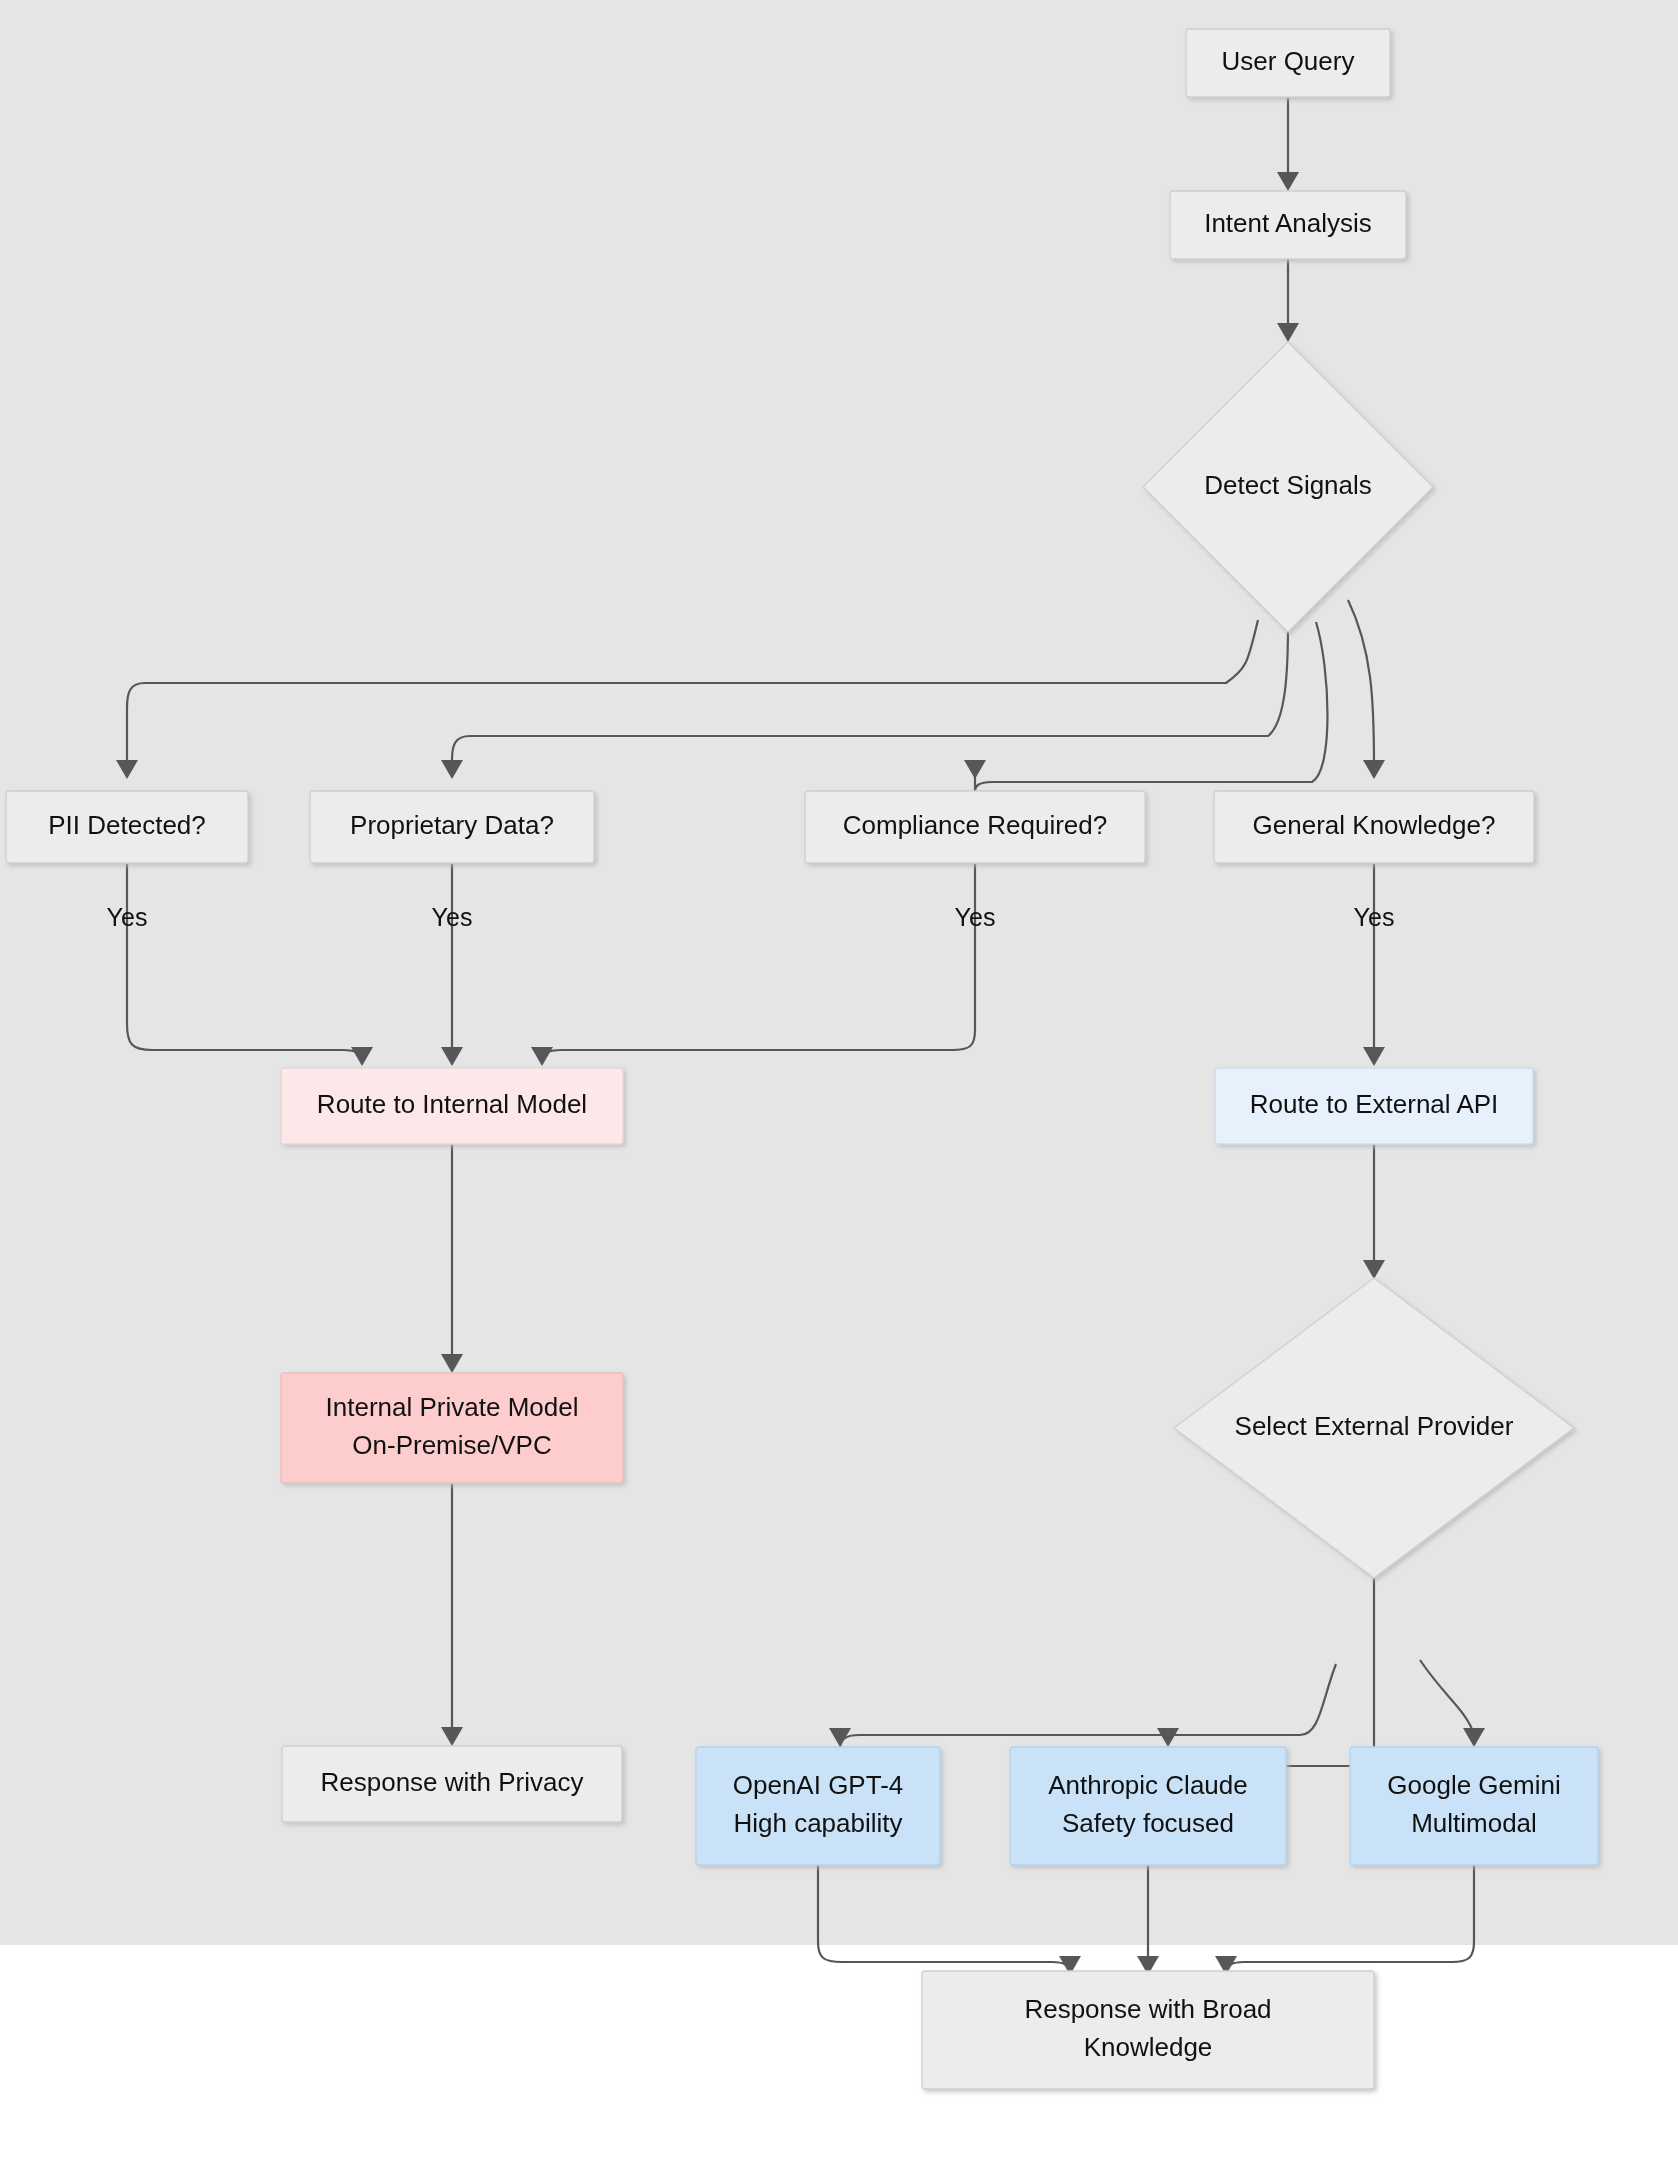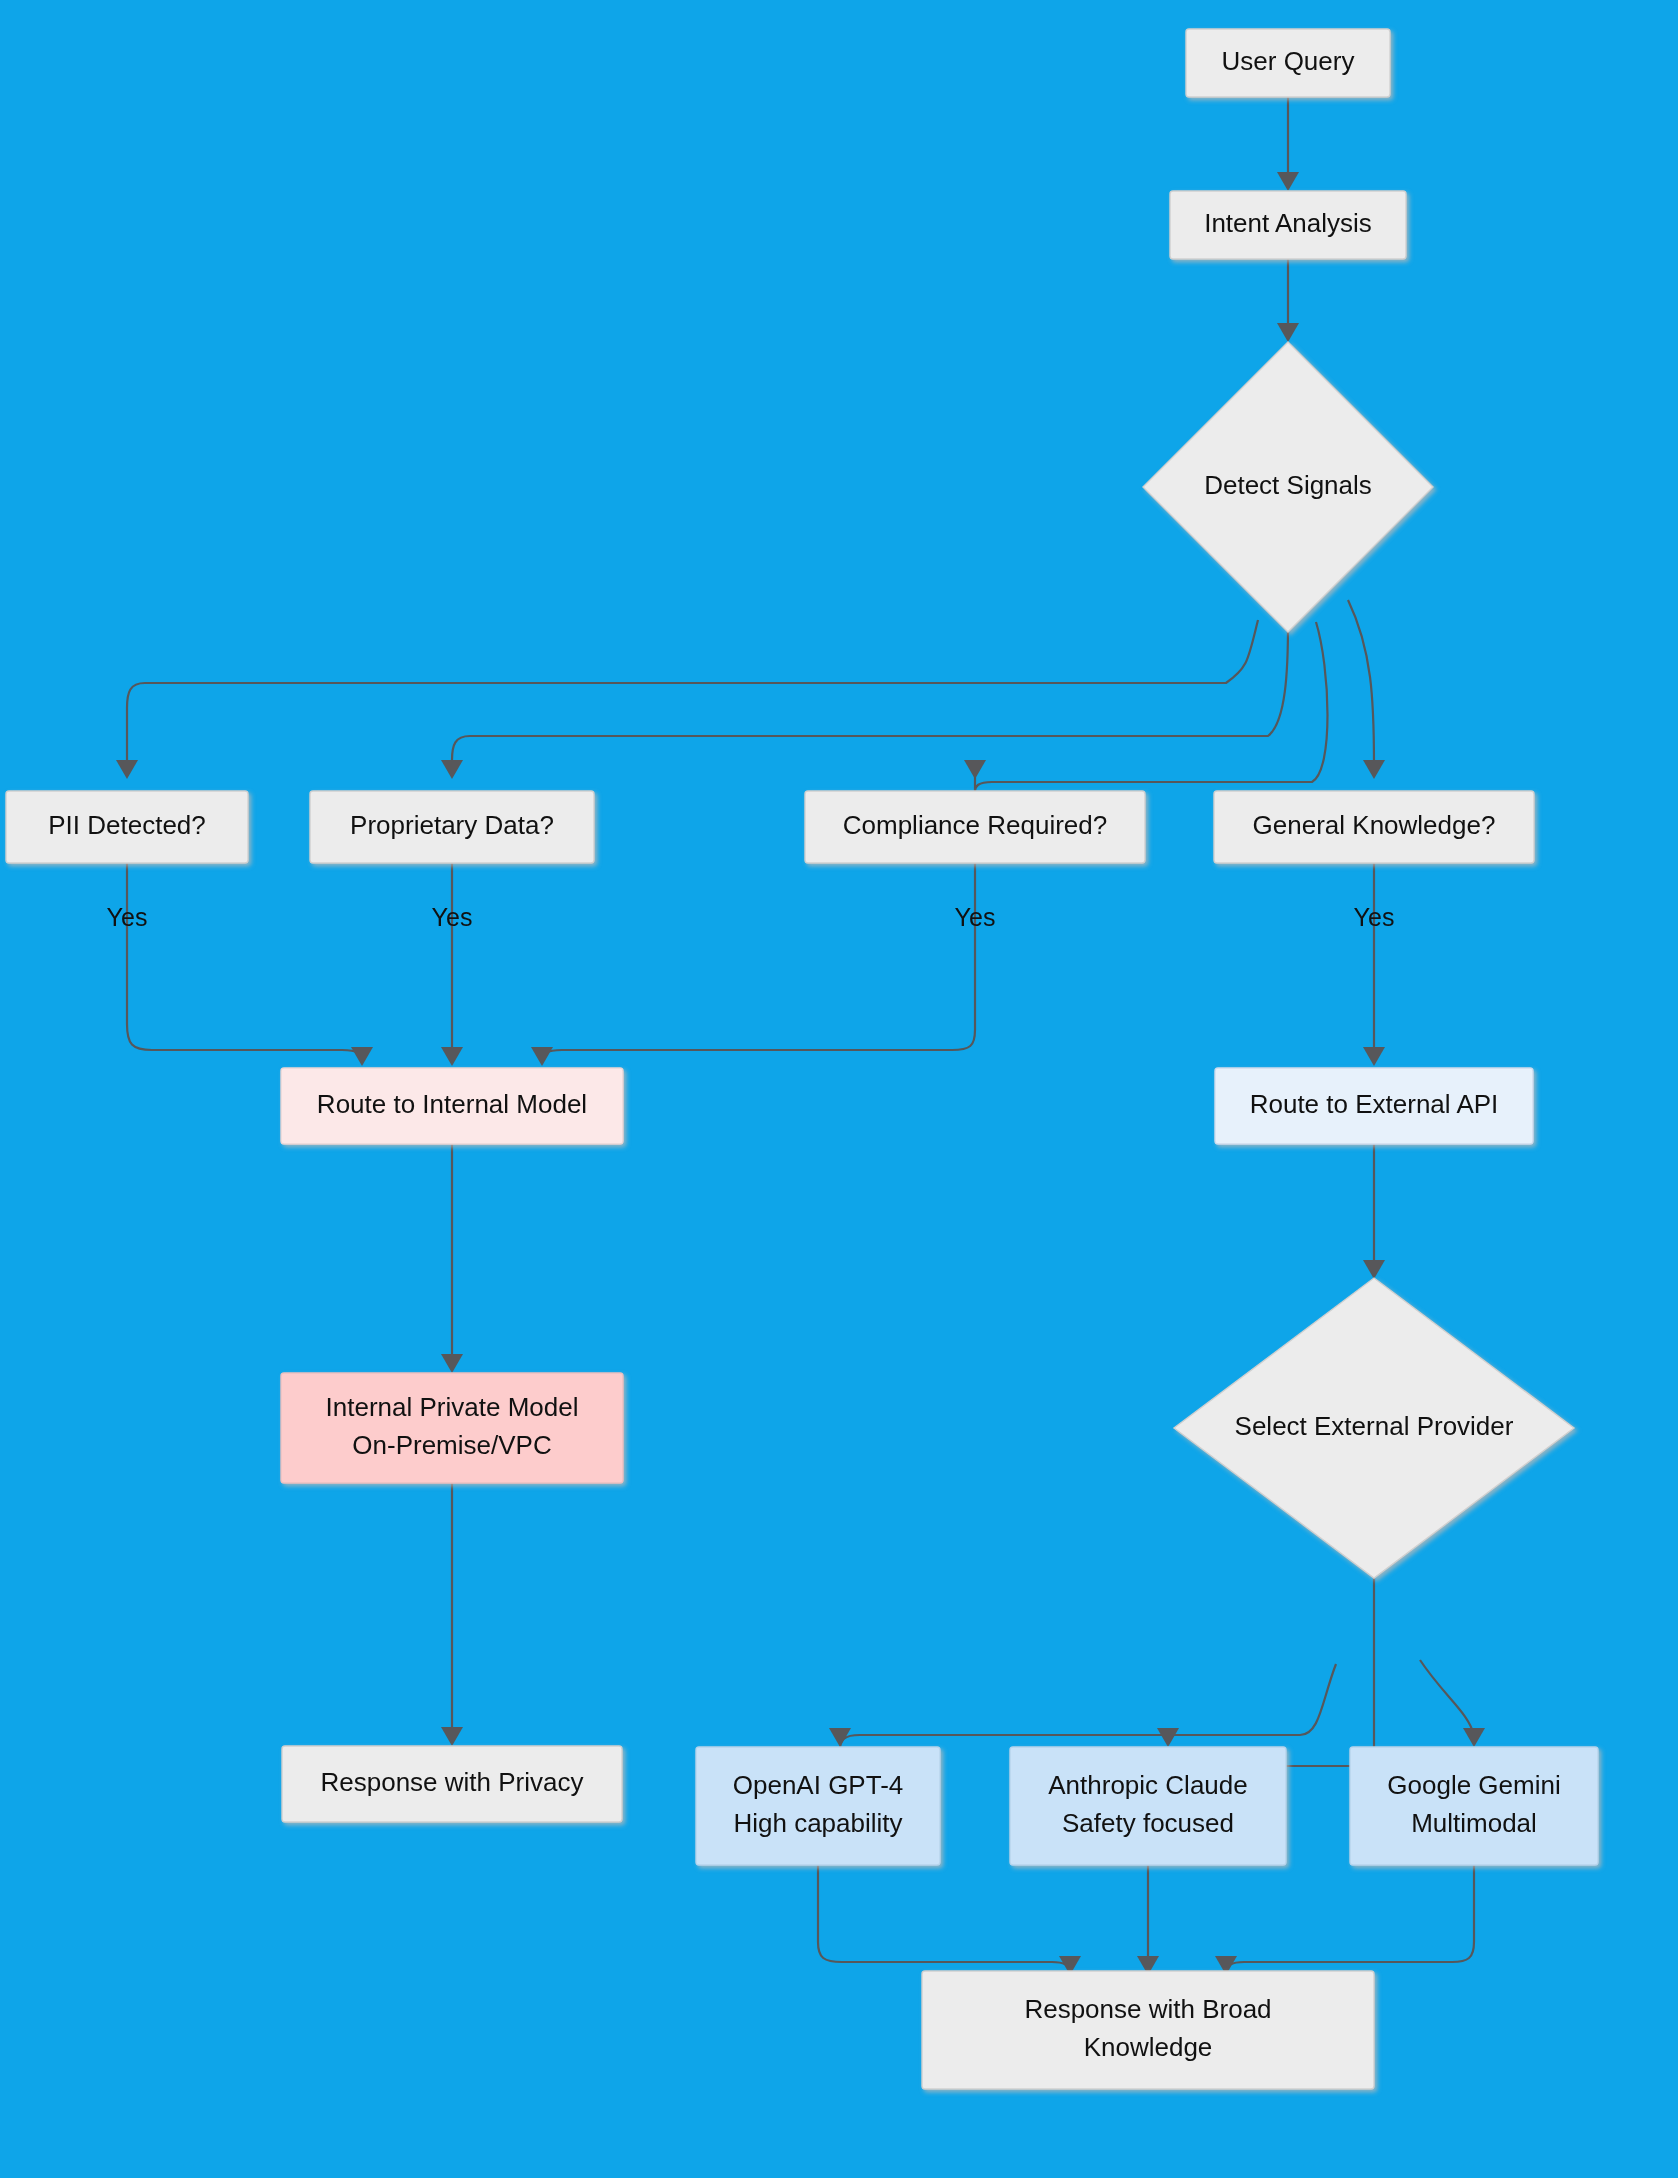--- a/index.html
+++ b/index.html
@@ -10,22 +10,22 @@
   }
   body {
     font-family: "Liberation Sans", sans-serif;
     width: 1678px;
     height: 2178px;
     overflow: hidden;
   }
   #diagram-root {
     position: relative;
     width: 1678px;
-    height: 2178px;
-    background: #0ea5e9;
+    height: 1945px;
+    background: #e5e5e5;
     text-decoration: underline;
   }
   svg#flowchart {
     display: block;
     width: 1678px;
     height: 2178px;
   }
   .node-shape {
     stroke-width: 1.4px;
   }

